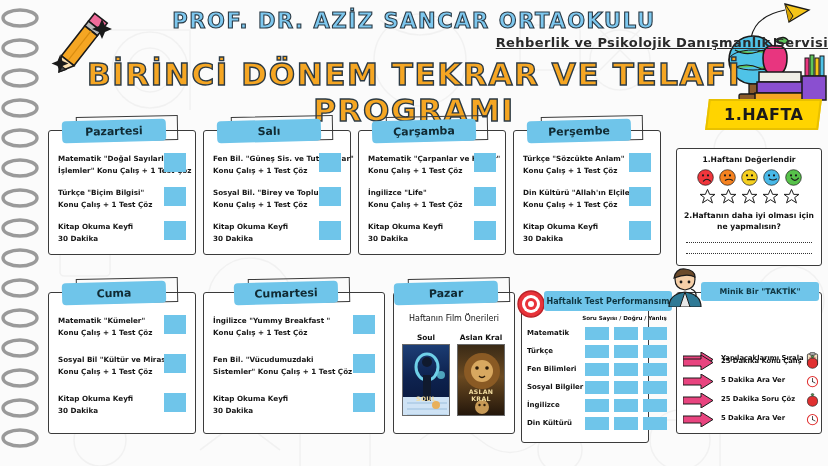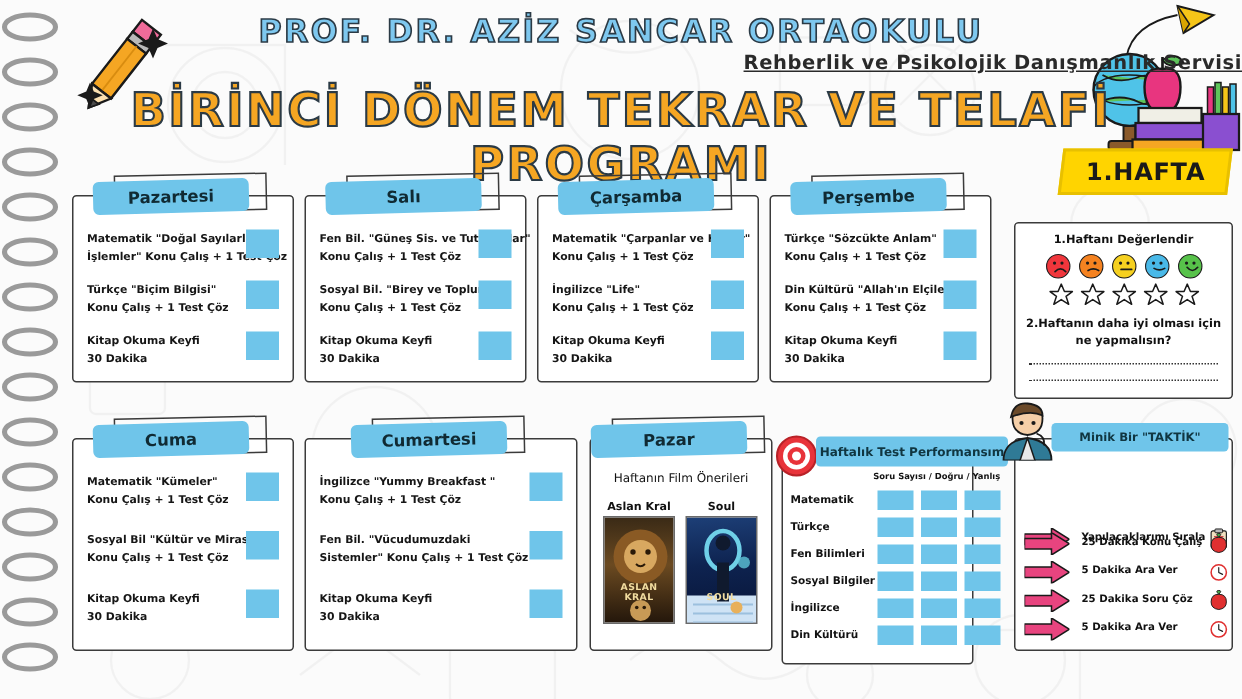--- a/index.html
+++ b/index.html
@@ -513,50 +513,50 @@
   <div class="day-card" style="left:393px; top:292px; width:122px; height:142px;">
     <div class="tab-wrap">
       <div class="tab-outline"></div>
       <div class="tab-fill">
         <span>Pazar</span>
       </div>
     </div>
     <div style="position:absolute;left:0;top:21px;width:100%;text-align:center;font-size:8px;font-weight:normal;color:#111;font-family:'DejaVu Sans',sans-serif;">Haftanın Film Önerileri</div>
     <div class="posters">
       <div class="poster-col">
+        <div class="poster-name">Soul</div>
+        <div class="poster soul">
+          <svg width="48" height="72" viewBox="0 0 48 72">
+            <rect x="0" y="52" width="48" height="20" fill="#cfe3f5"></rect>
+            <path d="M4 58 h40 M4 64 h40 M4 70 h40" stroke="#9cc0de" stroke-width="1.2"></path>
+            <ellipse cx="24" cy="22" rx="11" ry="13" fill="none" stroke="#6fd0e8" stroke-width="3"></ellipse>
+            <rect x="20" y="30" width="8" height="26" fill="#101a2e"></rect>
+            <circle cx="24" cy="17" r="5" fill="#101a2e"></circle>
+            <circle cx="38" cy="30" r="4" fill="#5ec4d8" opacity=".8"></circle>
+            <circle cx="33" cy="60" r="4" fill="#e8b05a"></circle>
+          </svg>
+          <div class="poster-title-txt">SOUL</div>
+        </div>
+      </div>
+      <div class="poster-col">
         <div class="poster-name">Aslan Kral</div>
         <div class="poster lion">
           <svg width="48" height="72" viewBox="0 0 48 72">
             <circle cx="24" cy="26" r="18" fill="#8a5a24"></circle>
             <circle cx="24" cy="26" r="11" fill="#d8a860"></circle>
             <circle cx="19" cy="23" r="1.8" fill="#2a1a08"></circle>
             <circle cx="29" cy="23" r="1.8" fill="#2a1a08"></circle>
             <path d="M21 31 q3 3 6 0" stroke="#2a1a08" stroke-width="1.3" fill="none"></path>
             <circle cx="24" cy="62" r="7" fill="#c89a56"></circle>
             <circle cx="21.5" cy="60" r="1.2" fill="#2a1a08"></circle>
             <circle cx="26.5" cy="60" r="1.2" fill="#2a1a08"></circle>
           </svg>
           <div class="poster-title-txt">ASLAN KRAL</div>
         </div>
       </div>
-      <div class="poster-col">
-        <div class="poster-name">Soul</div>
-        <div class="poster soul">
-          <svg width="48" height="72" viewBox="0 0 48 72">
-            <rect x="0" y="52" width="48" height="20" fill="#cfe3f5"></rect>
-            <path d="M4 58 h40 M4 64 h40 M4 70 h40" stroke="#9cc0de" stroke-width="1.2"></path>
-            <ellipse cx="24" cy="22" rx="11" ry="13" fill="none" stroke="#6fd0e8" stroke-width="3"></ellipse>
-            <rect x="20" y="30" width="8" height="26" fill="#101a2e"></rect>
-            <circle cx="24" cy="17" r="5" fill="#101a2e"></circle>
-            <circle cx="38" cy="30" r="4" fill="#5ec4d8" opacity=".8"></circle>
-            <circle cx="33" cy="60" r="4" fill="#e8b05a"></circle>
-          </svg>
-          <div class="poster-title-txt">SOUL</div>
-        </div>
-      </div>
     </div>
   </div>
 
   <div class="perf">
     <svg class="target-ico" width="30" height="30" viewBox="0 0 30 30">
       <circle cx="15" cy="15" r="13" fill="#e8333a" stroke="#b82228" stroke-width="1.4"></circle>
       <circle cx="15" cy="15" r="9" fill="#ffffff"></circle>
       <circle cx="15" cy="15" r="6" fill="#e8333a"></circle>
       <circle cx="15" cy="15" r="3" fill="#ffffff"></circle>
     </svg>

